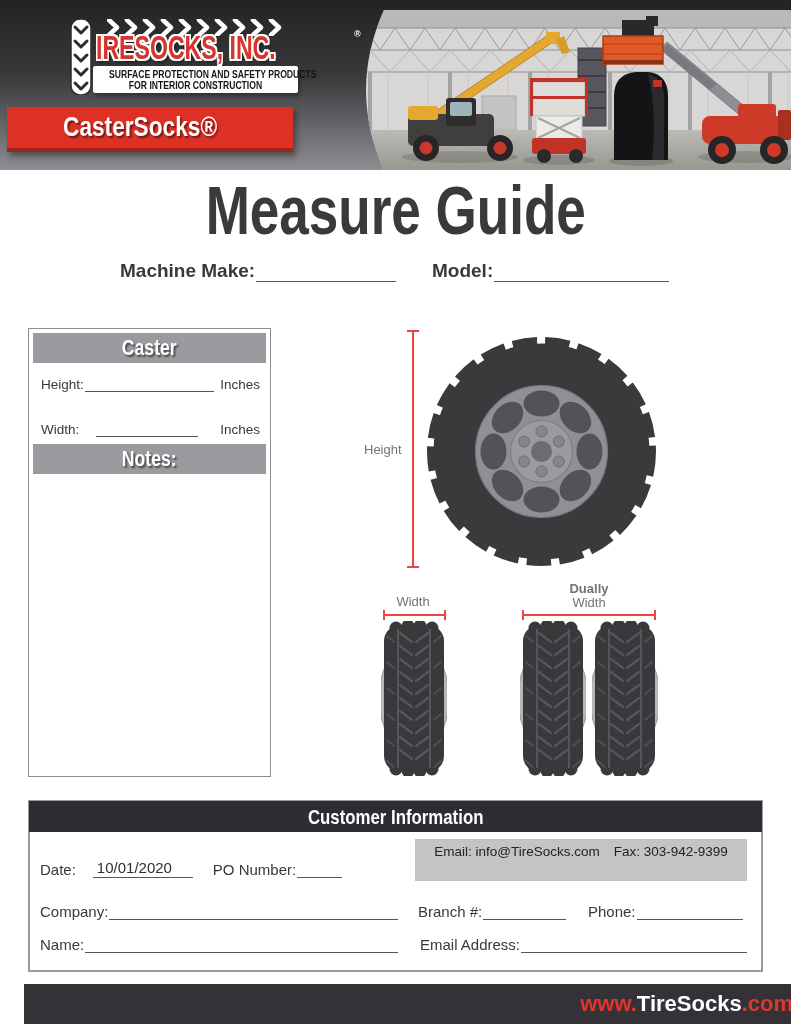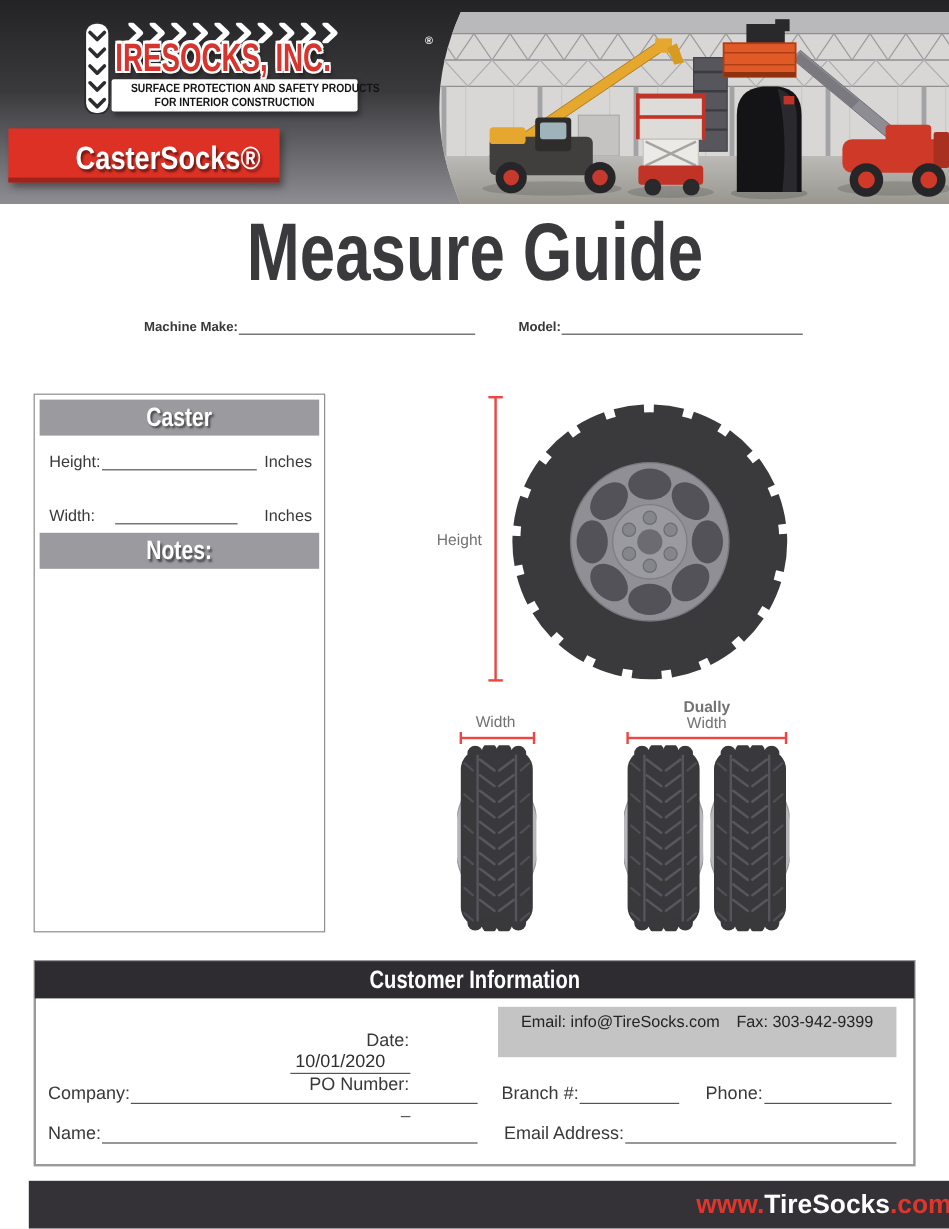--- a/index.html
+++ b/index.html
@@ -21,34 +21,34 @@
                 text-shadow:-2px -2px 0 #fff, 2px -2px 0 #fff, -2px 2px 0 #fff, 2px 2px 0 #fff,
                             -2px 0 0 #fff, 2px 0 0 #fff, 0 -2px 0 #fff, 0 2px 0 #fff,
                             3px 4px 4px rgba(0,0,0,.45); }
   .brand-reg { position:absolute; right:-8px; top:0; font-size:9px; color:#fff; font-weight:bold; }
   .tagline { position:absolute; left:38px; top:54px; width:205px; background:#fff;
              border-radius:2px; padding:3px 2px 2px 2px; text-align:center;
              box-shadow:2px 3px 4px rgba(0,0,0,.35); }
   .tagline div { font-size:10px; font-weight:bold; color:#141414; line-height:11px;
                  white-space:nowrap; transform:scaleX(.86); transform-origin:center; }
 
-  .red-banner { position:absolute; left:7px; top:107px; width:226px; height:45px;
+  .red-banner { position:absolute; left:7px; top:107px; width:286px; height:45px;
                 background:#de3126; border-bottom:4px solid #9e231b;
                 box-shadow:3px 4px 6px rgba(0,0,0,.4);
-                display:flex; align-items:flex-end; padding-left:56px; }
+                display:flex; align-items:center; padding-left:56px; }
   .red-banner span { display:inline-block; font-size:27px; font-weight:bold; color:#fff;
                      transform:scaleX(.84); transform-origin:left center;
                      text-shadow:2px 2px 2px rgba(0,0,0,.5); }
 
   
   .title-wrap { position:absolute; left:0; top:182px; width:791px; text-align:center;text-decoration:underline; }
   .title-wrap span { display:inline-block; font-size:68px; line-height:56px; font-weight:bold;
                      color:#3a393c; transform:scaleX(.78); transform-origin:center; }
 
-  .field { position:absolute; display:flex; align-items:flex-end; font-size:11px; color:#39383b; }
+  .field { position:absolute; display:flex; align-items:flex-end; font-size:19px; color:#39383b; }
   .field .label { white-space:nowrap; padding-right:1px; }
   .field .label.b { font-weight:bold; }
   .field .line { flex:1; border-bottom:1.5px solid #55545a; min-height:19px;
                  font-size:15px; color:#2f2e33; padding:0 4px; }
   .field .unit { white-space:nowrap; padding-left:6px; }
 
   
   .caster { position:absolute; left:28px; top:328px; width:243px; height:449px;
             border:1.5px solid #8e8e91; background:#fff; }
   .graybar { position:absolute; left:4px; right:4px; height:30px; background:#9b9a9e;
@@ -320,21 +320,21 @@
   </svg>
   <svg style="position:absolute; left:592px; top:621px;" width="66" height="155">
     <use href="#treadTire" xlink:href="#treadTire"></use>
   </svg>
 
   <div class="cust">
     <div class="blackbar graybar">
       <span>Customer Information</span>
     </div>
 
-    <div class="field" style="left:10px; top:57px; width:302px;flex-direction:column;">
+    <div class="field" style="left:10px; top:57px; width:302px;">
       <span class="label">Date:</span>
       <span class="line" style="flex:none; width:100px;margin-left:16px;">10/01/2020</span>
       <span class="spacer"></span>
       <span class="label">PO Number:</span>
       <span class="line"></span>
     </div>
 
     <div class="order-box">
       <div>
         <span>Email: info@TireSocks.com</span><span class="gap"></span><span>Fax: 303-942-9399</span>

